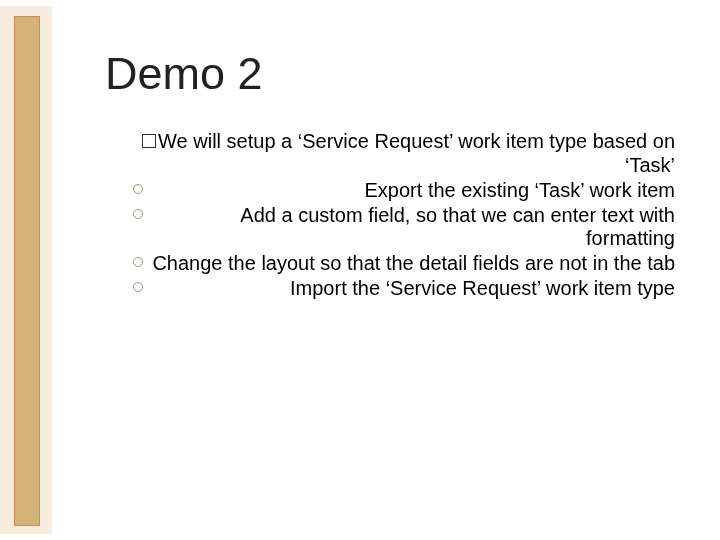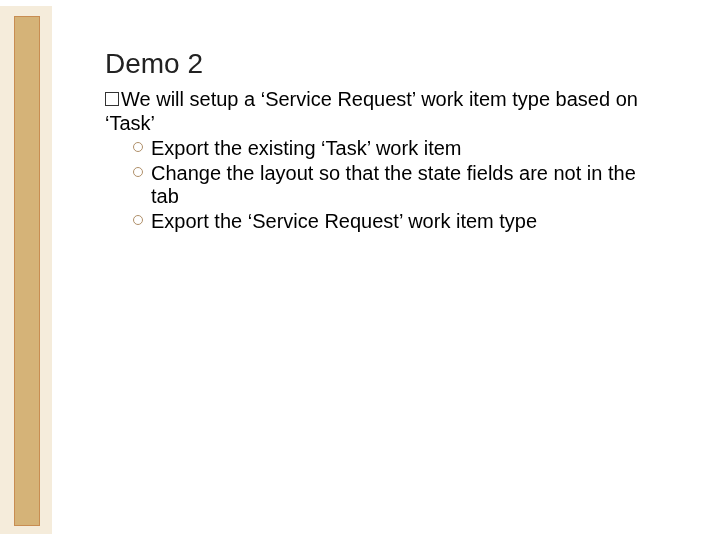--- a/index.html
+++ b/index.html
@@ -29,45 +29,46 @@
     border: 1px solid #c88d52;
     background: #d5b378;
   }
   .slide {
     position: absolute;
     left: 105px;
     top: 48px;
     width: 570px;
   }
   .title {
-    font-size: 28px;
+    font-size: 45px;
     color: #222;
-    margin: 0 0 8px 0;
+    margin: 0 0 30px 0;
     font-weight: 400;
   }
   .body {
     font-size: 20px;
     color: #000;
     line-height: 1.18;
+    text-align: right;
   }
   .top-item {
     margin: 0 0 2px 0;
   }
   .square {
     display: inline-block;
     width: 12px;
     height: 12px;
     border: 1.5px solid #333;
     margin-right: 2px;
     vertical-align: baseline;
     position: relative;
     top: 0px;
   }
   .sublist {
-    margin: 2px 12px 6px 28px;
+    margin: 2px 0 6px 28px;
   }
   .subitem {
     position: relative;
     padding-left: 18px;
     margin: 0 0 1px 0;
     color: #000;
   }
   .subitem .ring {
     position: absolute;
     left: 0;
@@ -87,19 +88,20 @@
 <div class="slide">
   <h1 class="title">Demo 2</h1>
 
   <div class="body">
 
     <div class="top-item">
       <span class="square"></span><span>We will setup a ‘Service Request’ work item type based on ‘Task’</span>
     </div>
     <div class="sublist">
       <div class="subitem"><span class="ring"></span><span>Export the existing ‘Task’ work item</span></div>
-      <div class="subitem"><span class="ring"></span><span>Change the layout so that the state fields are not in the tab</span></div>
-      <div class="subitem"><span class="ring"></span><span>Export the ‘Service Request’ work item type</span></div>
+      <div class="subitem"><span class="ring"></span><span>Add a custom field, so that we can enter text with formatting</span></div>
+      <div class="subitem"><span class="ring"></span><span>Change the layout so that the detail fields are not in the tab</span></div>
+      <div class="subitem"><span class="ring"></span><span>Import the ‘Service Request’ work item type</span></div>
     </div>
 
 
   </div>
 </div>
 
 </body></html>

